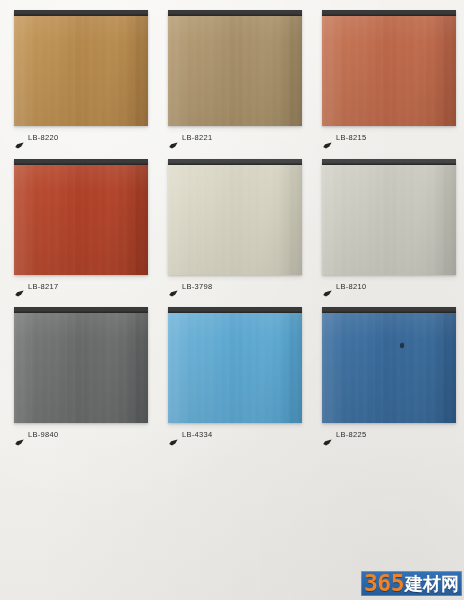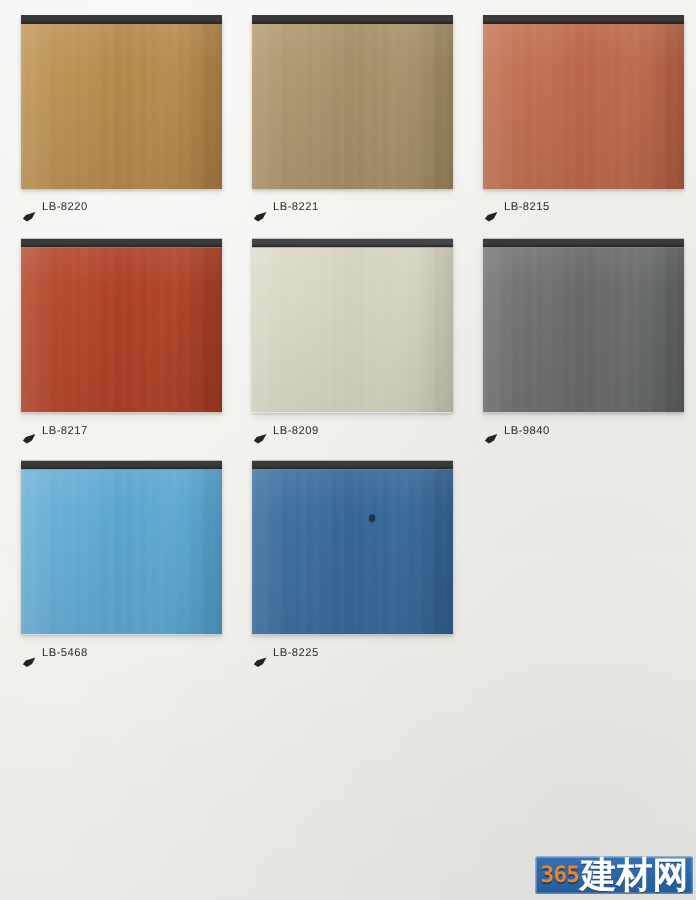--- a/index.html
+++ b/index.html
@@ -140,30 +140,30 @@
     background: linear-gradient(180deg, #2f6fb5 0%, #1e5796 100%);
     padding: 2px 3px;
     border-radius: 1px;
     box-shadow: 0 0 0 1px rgba(255,255,255,0.25) inset;
     z-index: 9;
     opacity: 0.97;
   }
   .watermark .wm-num {
     font-family: "DejaVu Sans Mono", monospace;
     font-weight: bold;
-    font-size: 15px;
+    font-size: 23px;
     line-height: 21px;
     color: #f08020;
     letter-spacing: -0.5px;
     text-shadow: 0 1px 0 rgba(0,0,0,0.35);
   }
   .watermark .wm-cn {
     font-family: "DejaVu Sans", sans-serif;
     font-weight: bold;
-    font-size: 24px;
+    font-size: 18px;
     line-height: 21px;
     color: #ffffff;
     letter-spacing: 0px;
     text-shadow: 0 1px 0 rgba(0,0,0,0.35);
     margin-left: 1px;
   }
 </style>
 </head>
 <body>
 
@@ -236,24 +236,38 @@
     <div class="swatch">
       <div class="edge" style="background: linear-gradient(rgb(69, 69, 69) 0%, rgb(69, 69, 69) 55%, rgba(0, 0, 0, 0.85) 100%);"></div>
       <div class="face" style="background: linear-gradient(100deg, rgb(224, 221, 205) 0%, rgb(214, 211, 194) 42%, rgb(214, 211, 194) 68%, rgb(200, 197, 180) 100%);"></div>
     </div>
     <div class="label">
       <span class="arrow-icon">
         <svg viewBox="0 0 9 7" width="9" height="7">
             <path d="M8.6 0.4 L2.2 2.3 L0.2 4.9 L3.0 6.6 L6.3 4.6 Z" fill="#23231f"></path>
           </svg>
       </span>
-      <span class="code">LB-8209</span>
-    </div>
-  </div>
-
+      <span class="code">LB-3798</span>
+    </div>
+  </div>
+
+  <div class="cell">
+    <div class="swatch">
+      <div class="edge" style="background: linear-gradient(rgb(69, 69, 69) 0%, rgb(69, 69, 69) 55%, rgba(0, 0, 0, 0.85) 100%);"></div>
+      <div class="face" style="background: linear-gradient(100deg, rgb(212, 211, 201) 0%, rgb(201, 200, 190) 42%, rgb(201, 200, 190) 68%, rgb(188, 187, 177) 100%);"></div>
+    </div>
+    <div class="label">
+      <span class="arrow-icon">
+        <svg viewBox="0 0 9 7" width="9" height="7">
+            <path d="M8.6 0.4 L2.2 2.3 L0.2 4.9 L3.0 6.6 L6.3 4.6 Z" fill="#23231f"></path>
+          </svg>
+      </span>
+      <span class="code">LB-8210</span>
+    </div>
+  </div>
 
   <div class="cell">
     <div class="swatch">
       <div class="edge" style="background: linear-gradient(rgb(58, 58, 58) 0%, rgb(58, 58, 58) 55%, rgba(0, 0, 0, 0.85) 100%);"></div>
       <div class="face" style="background: linear-gradient(100deg, rgb(120, 123, 122) 0%, rgb(106, 109, 108) 42%, rgb(106, 109, 108) 68%, rgb(93, 96, 96) 100%);"></div>
     </div>
     <div class="label">
       <span class="arrow-icon">
         <svg viewBox="0 0 9 7" width="9" height="7">
             <path d="M8.6 0.4 L2.2 2.3 L0.2 4.9 L3.0 6.6 L6.3 4.6 Z" fill="#23231f"></path>
@@ -268,21 +282,21 @@
     <div class="swatch">
       <div class="edge" style="background: linear-gradient(rgb(58, 58, 58) 0%, rgb(58, 58, 58) 55%, rgba(0, 0, 0, 0.85) 100%);"></div>
       <div class="face" style="background: linear-gradient(100deg, rgb(114, 181, 217) 0%, rgb(95, 168, 208) 42%, rgb(95, 168, 208) 68%, rgb(79, 155, 198) 100%);"></div>
     </div>
     <div class="label">
       <span class="arrow-icon">
         <svg viewBox="0 0 9 7" width="9" height="7">
             <path d="M8.6 0.4 L2.2 2.3 L0.2 4.9 L3.0 6.6 L6.3 4.6 Z" fill="#23231f"></path>
           </svg>
       </span>
-      <span class="code">LB-5468</span>
+      <span class="code">LB-4334</span>
     </div>
   </div>
 
 
   <div class="cell">
     <div class="swatch">
       <div class="edge" style="background: linear-gradient(rgb(58, 58, 58) 0%, rgb(58, 58, 58) 55%, rgba(0, 0, 0, 0.85) 100%);"></div>
       <div class="face" style="background: linear-gradient(100deg, rgb(68, 118, 165) 0%, rgb(58, 106, 153) 42%, rgb(58, 106, 153) 68%, rgb(50, 96, 141) 100%);"></div>
       <div class="blemish" style="left:78px; top:36px;"></div>
     </div>

